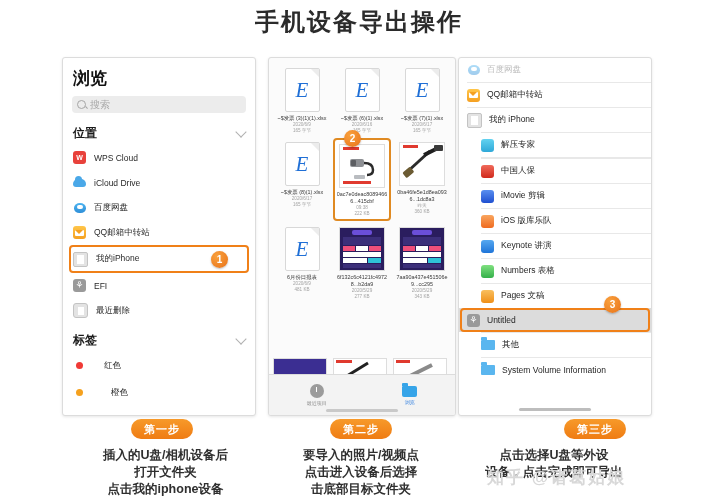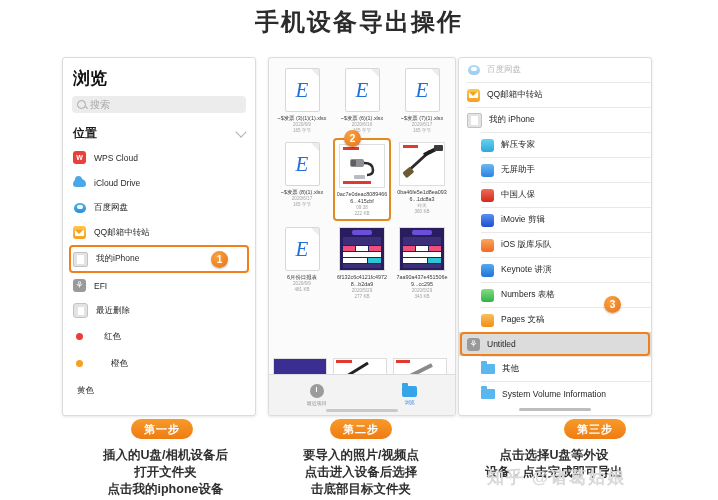--- a/index.html
+++ b/index.html
@@ -157,20 +157,24 @@
     <span class="ico ico-efi">
         <span class="usbglyph">⚘</span>
       </span>
     <span class="lbl">EFI</span>
   </div>
   <div class="row">
     <span class="ico ico-trash"></span>
     <span class="lbl">最近删除</span>
   </div>
 
+  <div class="sec-head" style="margin-top:5px">
+    <b>标签</b>
+    <span class="chev"></span>
+  </div>
 
   <div class="row" style="height:21px">
     <span class="dot" style="background:#f03a36"></span>
     <span class="lbl" style="margin-left:13px">红色</span>
   </div>
   <div class="row" style="height:21px">
     <span class="dot" style="background:#f5a11e"></span>
     <span class="lbl" style="margin-left:20px">橙色</span>
   </div>
   <div class="row" style="height:21px">
@@ -341,24 +345,20 @@
   <div class="r3">
     <span class="ico ico-iphone"></span>
     <span class="lbl">我的 iPhone</span>
   </div>
   <div class="div3" style="margin-left:22px"></div>
   <div class="r3 ind">
     <span class="appico" style="background:linear-gradient(180deg,#62d2f0,#2fa8d8)"></span>
     <span class="lbl">解压专家</span>
   </div>
   <div class="div3" style="margin-left:22px"></div>
-  <div class="r3 ind">
-    <span class="appico" style="background:linear-gradient(180deg,#6ab8f5,#2e82e0)"></span>
-    <span class="lbl">无屏助手</span>
-  </div>
   <div class="div3" style="margin-left:22px"></div>
   <div class="r3 ind">
     <span class="appico" style="background:linear-gradient(180deg,#f06a5a,#d0291c)"></span>
     <span class="lbl">中国人保</span>
   </div>
   <div class="div3" style="margin-left:22px"></div>
   <div class="r3 ind">
     <span class="appico" style="background:linear-gradient(180deg,#5a8ff0,#1f4fd0)"></span>
     <span class="lbl">iMovie 剪辑</span>
   </div>

